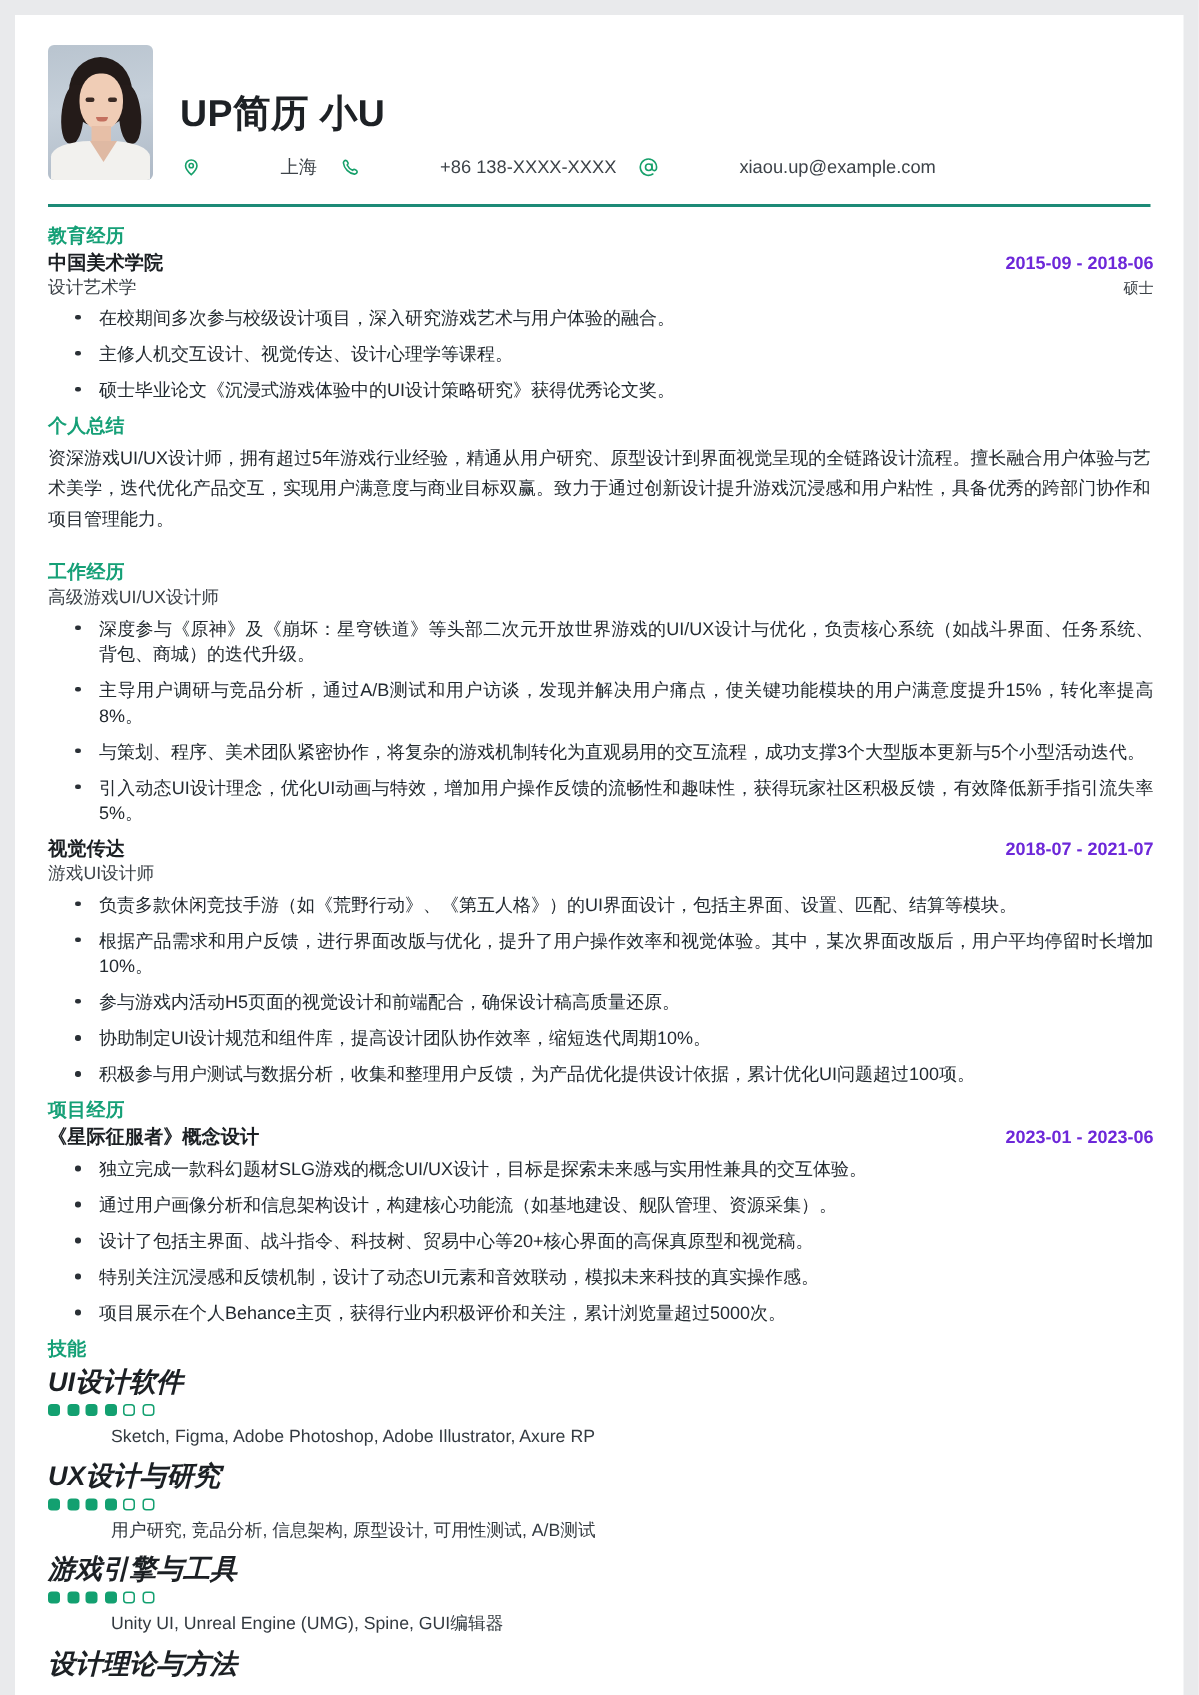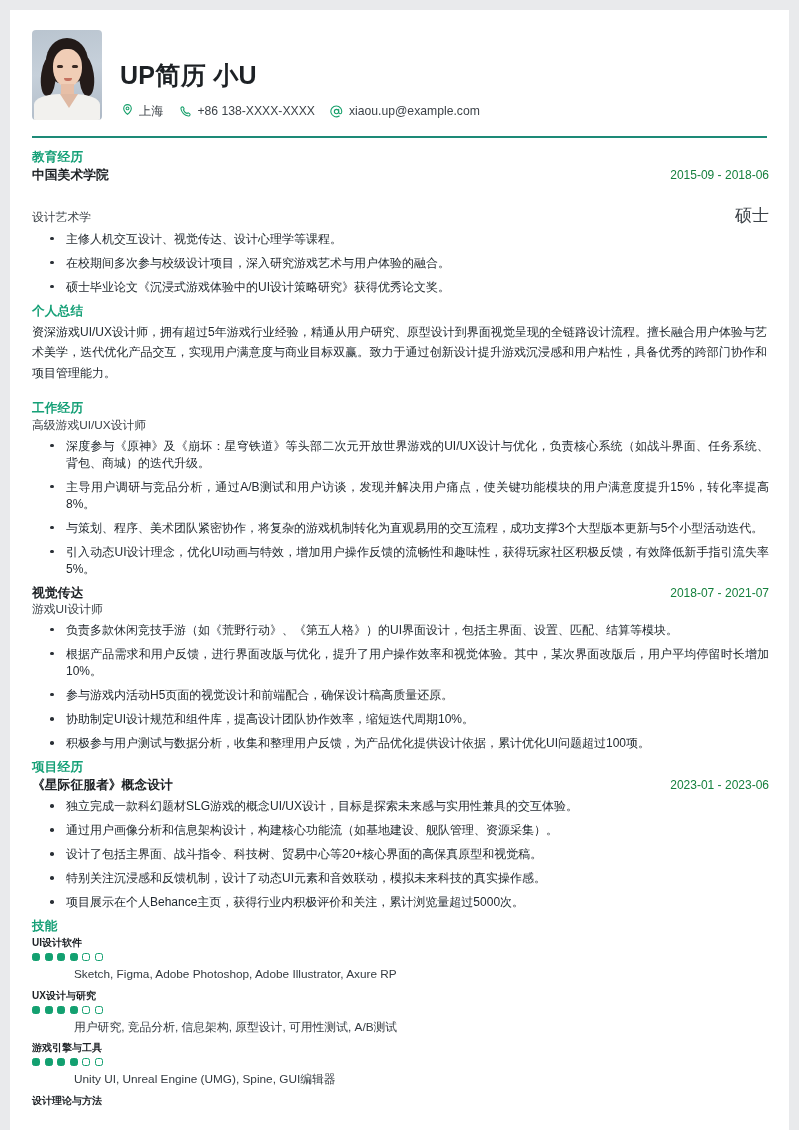--- a/index.html
+++ b/index.html
@@ -86,21 +86,21 @@
     letter-spacing: .3px;
     margin-bottom: 11px;
   }
   .contacts {
     display: flex;
     align-items: center;
     flex-wrap: wrap;
     font-size: 12.2px;
     color: #3d4349;
   }
-  .citem { display: flex; margin-right: 15px; }
+  .citem { display: flex; align-items: center; margin-right: 15px; gap: 48px; }
   .citem .ic {
     display: inline-flex; align-items: center; justify-content: center;
     width: 14px; height: 14px; margin-right: 5px; color: #17a06b;
   }
   .citem .ic svg { display: block; }
   .citem .txt { white-space: nowrap; }
 
   
   .rule {
     height: 1.6px;
@@ -124,35 +124,34 @@
     align-items: baseline;
     justify-content: space-between;
   }
   .org {
     font-size: 12.8px;
     font-weight: 700;
     color: #1c2024;
   }
   .period {
     font-size: 12px;
-    font-weight: 400;
-    color: #15803d;
+    font-weight: 700;
+    color: #6d28d9;
     white-space: nowrap;
     padding-left: 14px;
   }
   .role {
     font-size: 11.8px;
     color: #3b4147;
   }
   .degree {
-    font-size: 17px;
+    font-size: 10px;
     color: #3b4147;
     white-space: nowrap;
     padding-left: 14px;
-    margin-top: 20px;
   }
 
   ul.bullets {
     list-style: none;
     margin: 4px 0 4px 0;
     padding: 0;
   }
   ul.bullets > li {
     position: relative;
     padding-left: 34px;
@@ -175,24 +174,25 @@
     font-size: 12px;
     line-height: 1.72;
     color: #232a30;
     text-align: justify;
     margin: 2px 2px 16px 2px;
   }
 
   
   .skill { margin: 0 0 6px 2px; }
   .skill-name {
-    font-size: 10px;
+    font-size: 18px;
     font-weight: 700;
     color: #1c2024;
     margin-bottom: 3px;
+    font-style: italic;
   }
   .dots { display: flex; gap: 4.5px; margin-bottom: 5px; }
   .dot {
     width: 8px; height: 8px;
     border-radius: 2.5px;
     border: 1.6px solid #13a070;
     background: transparent;
   }
   .dot.on { background: #13a070; }
   .skill-items {
@@ -266,22 +266,22 @@
     <div class="entry">
       <div class="entry-row">
         <span class="org">中国美术学院</span>
         <span class="period">2015-09 - 2018-06</span>
       </div>
       <div class="entry-row">
         <span class="role">设计艺术学</span>
         <span class="degree">硕士</span>
       </div>
       <ul class="bullets">
+        <li>在校期间多次参与校级设计项目，深入研究游戏艺术与用户体验的融合。</li>
         <li>主修人机交互设计、视觉传达、设计心理学等课程。</li>
-        <li>在校期间多次参与校级设计项目，深入研究游戏艺术与用户体验的融合。</li>
         <li>硕士毕业论文《沉浸式游戏体验中的UI设计策略研究》获得优秀论文奖。</li>
       </ul>
     </div>
   </div>
 
   <div class="section">
     <div class="sec-title">个人总结</div>
     <div class="summary">资深游戏UI/UX设计师，拥有超过5年游戏行业经验，精通从用户研究、原型设计到界面视觉呈现的全链路设计流程。擅长融合用户体验与艺术美学，迭代优化产品交互，实现用户满意度与商业目标双赢。致力于通过创新设计提升游戏沉浸感和用户粘性，具备优秀的跨部门协作和项目管理能力。</div>
   </div>
 

